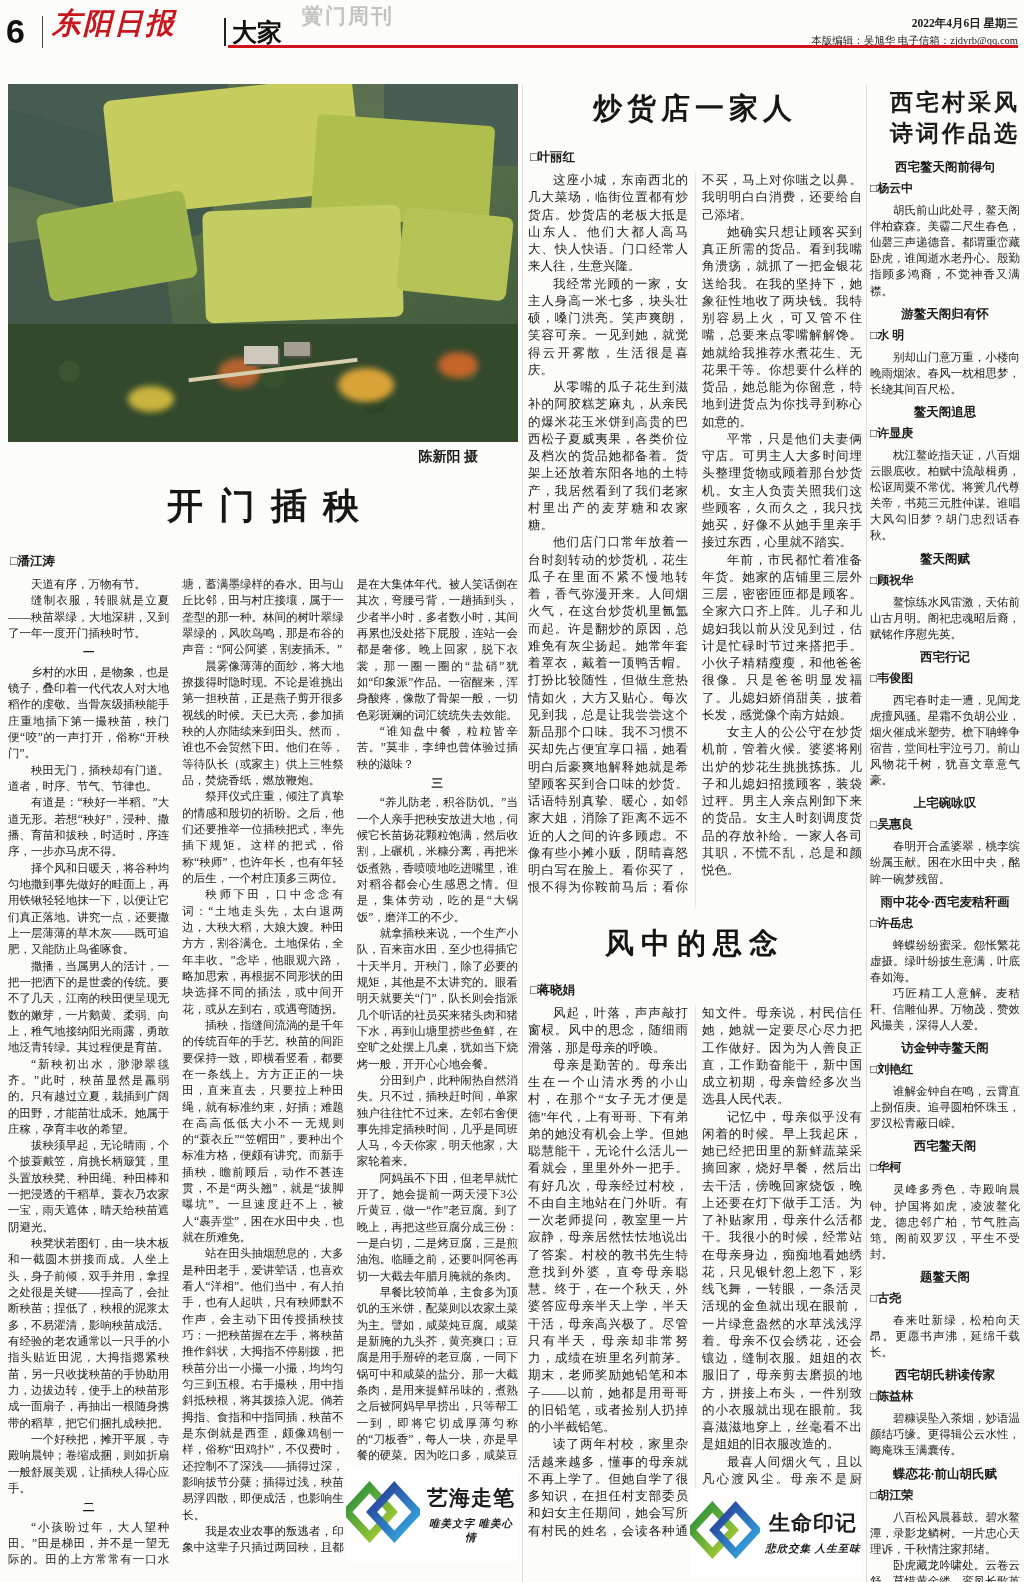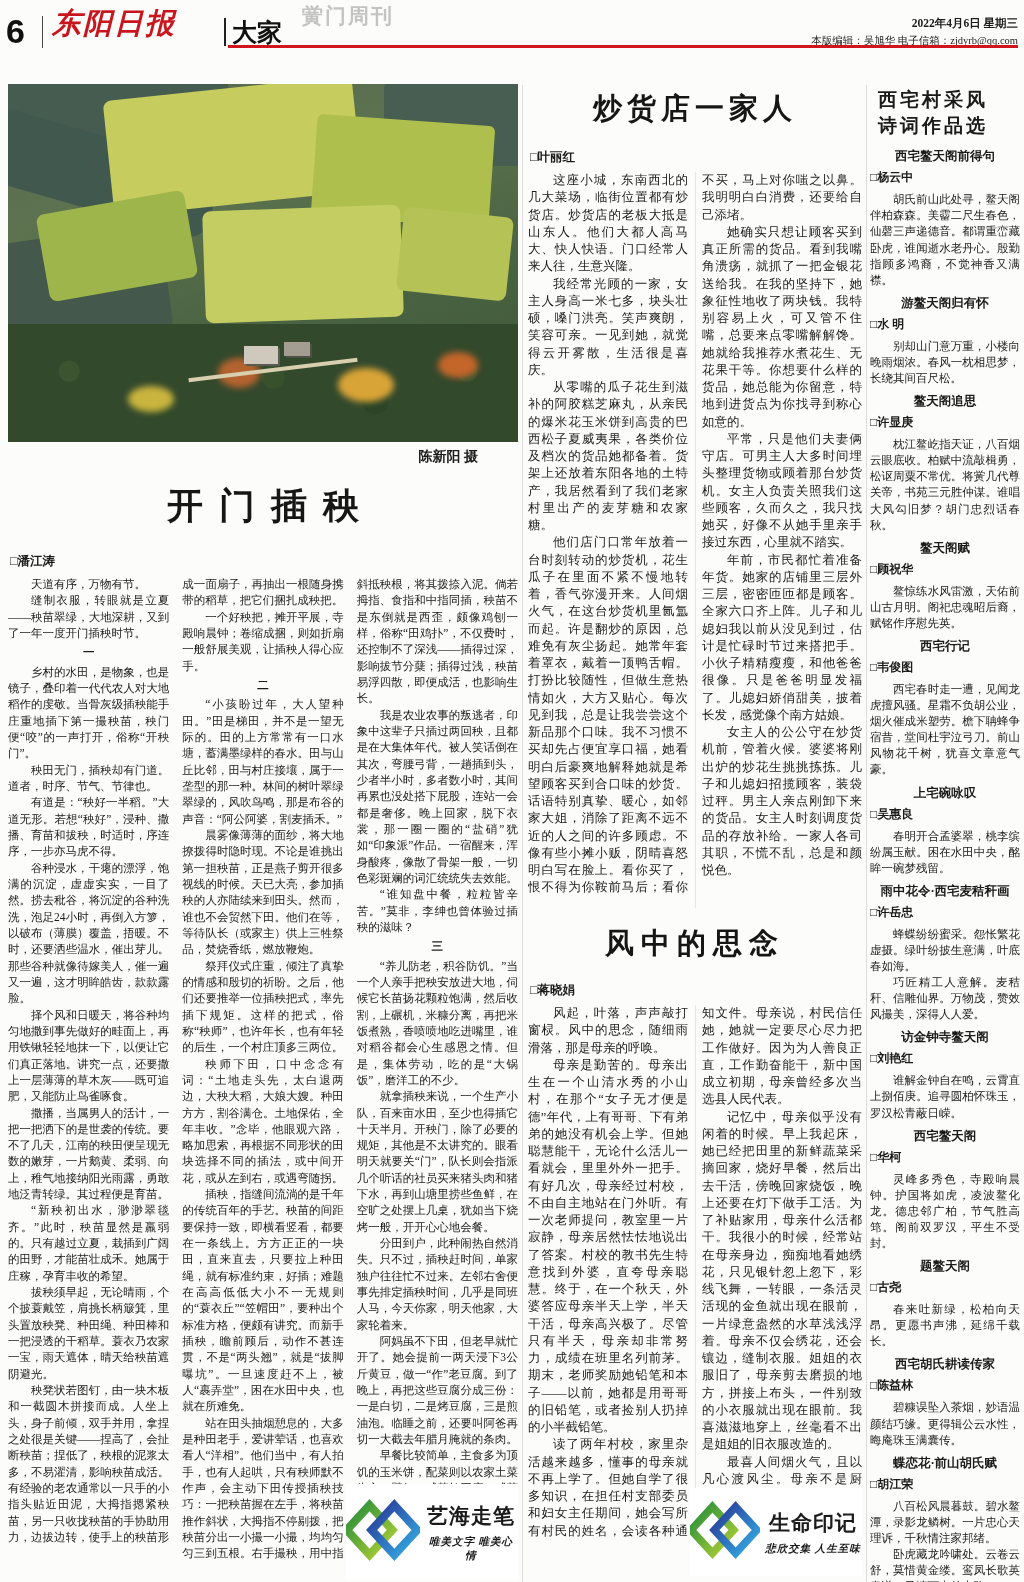--- a/index.html
+++ b/index.html
@@ -63,29 +63,29 @@
   
   #mid{position:absolute;left:528px;top:85px;width:334px;height:1497px;}
   #mid .art-title.t1{font-size:29px;letter-spacing:5px;margin:4px 0 20px;}
   #mid .art-title.t2{font-size:29px;letter-spacing:7px;margin:16px 0 18px;}
   #mid-flow1{height:736px;column-count:2;column-gap:14px;column-rule:1px solid #e6e6e4;
              font-size:12.5px;line-height:1.38;}
   #mid-flow2{height:540px;column-count:2;column-gap:14px;column-rule:1px solid #e6e6e4;
              font-size:12.5px;line-height:1.38;}
   
   #poetry{position:absolute;left:870px;top:85px;width:150px;height:1497px;overflow:hidden;}
-  #poetry-title{font-size:19px;font-weight:900;text-align:left;letter-spacing:3px;line-height:1.35;
-                margin:2px 8px 10px;}
+  #poetry-title{font-size:23px;font-weight:900;text-align:right;letter-spacing:3px;line-height:1.35;
+                margin:2px 0 10px;}
   .poem{margin-bottom:6px;}
   .poem-title{text-align:center;font-weight:bold;font-size:12.5px;margin:7px 0 4px;}
   .poem-author{font-weight:bold;font-size:12px;margin:0 0 5px;}
   .poem p{margin:0;text-indent:2em;text-align:justify;font-size:11.5px;line-height:1.4;}
   
   .logo-box{position:absolute;background:#fff;display:flex;align-items:center;gap:4px;}
-  #yihai{right:0;bottom:2px;width:172px;height:96px;}
+  #yihai{right:0;bottom:20px;width:172px;height:96px;}
   #shengming{right:0;bottom:6px;width:172px;height:88px;}
   .logo-text{flex:1;text-align:center;}
   .logo-label{font-size:21px;font-weight:900;letter-spacing:1px;}
   .logo-slogan{font-size:10.5px;font-weight:bold;font-style:italic;margin-top:5px;letter-spacing:1px;}
 </style>
 </head>
 <body>
 
 <div id="page">
 
@@ -130,21 +130,20 @@
   <div id="left-art">
     <div class="art-title">开门插秧</div>
     <div class="author">□潘江涛</div>
     <div id="left-flow" class="flow">
         <p>天道有序，万物有节。</p>
         <p>缝制衣服，转眼就是立夏——秧苗翠绿，大地深耕，又到了一年一度开门插秧时节。</p>
         <div class="sec-head">一</div>
         <p>乡村的水田，是物象，也是镜子，叠印着一代代农人对大地稻作的虔敬。当骨灰级插秧能手庄重地插下第一撮秧苗，秧门便“咬”的一声打开，俗称“开秧门”。</p>
         <p>秧田无门，插秧却有门道。道者，时序、节气、节律也。</p>
         <p>有道是：“秧好一半稻。”大道无形。若想“秧好”，浸种、撒播、育苗和拔秧，时适时，序连序，一步亦马虎不得。</p>
-        <p>谷种浸水，干瘪的漂浮，饱满的沉淀，虚虚实实，一目了然。捞去秕谷，将沉淀的谷种洗洗，泡足24小时，再倒入方箩，以破布（薄膜）覆盖，捂暖。不时，还要洒些温水，催出芽儿。那些谷种就像待嫁美人，催一遍又一遍，这才明眸皓齿，款款露脸。</p>
         <p>择个风和日暖天，将谷种均匀地撒到事先做好的畦面上，再用铁锹轻轻地抹一下，以便让它们真正落地。讲究一点，还要撒上一层薄薄的草木灰——既可追肥，又能防止鸟雀啄食。</p>
         <p>撒播，当属男人的活计，一把一把洒下的是世袭的传统。要不了几天，江南的秧田便呈现无数的嫩芽，一片鹅黄、柔弱、向上，稚气地接纳阳光雨露，勇敢地泛青转绿。其过程便是育苗。</p>
         <p>“新秧初出水，渺渺翠毯齐。”此时，秧苗显然是羸弱的。只有越过立夏，栽插到广阔的田野，才能苗壮成禾。她属于庄稼，孕育丰收的希望。</p>
         <p>拔秧须早起，无论晴雨，个个披蓑戴笠，肩挑长柄簸箕，里头置放秧凳、种田绳、种田棒和一把浸透的干稻草。蓑衣乃农家一宝，雨天遮体，晴天给秧苗遮阴避光。</p>
         <p>秧凳状若图钉，由一块木板和一截圆木拼接而成。人坐上头，身子前倾，双手并用，拿捏之处很是关键——捏高了，会扯断秧苗；捏低了，秧根的泥浆太多，不易濯清，影响秧苗成活。有经验的老农通常以一只手的小指头贴近田泥，大拇指摁紧秧苗，另一只收拢秧苗的手协助用力，边拔边转，使手上的秧苗形成一面扇子，再抽出一根随身携带的稻草，把它们捆扎成秧把。</p>
         <p>一个好秧把，摊开平展，寺殿响晨钟；卷缩成捆，则如折扇一般舒展美观，让插秧人得心应手。</p>
         <div class="sec-head">二</div>
         <p>“小孩盼过年，大人望种田。”田是梯田，并不是一望无际的。田的上方常常有一口水塘，蓄满墨绿样的春水。田与山丘比邻，田与村庄接壤，属于一垄型的那一种。林间的树叶翠绿翠绿的，风吹鸟鸣，那是布谷的声音：“阿公阿婆，割麦插禾。”</p>
         <p>晨雾像薄薄的面纱，将大地撩拨得时隐时现。不论是谁挑出第一担秧苗，正是燕子剪开很多视线的时候。天已大亮，参加插秧的人亦陆续来到田头。然而，谁也不会贸然下田。他们在等，等待队长（或家主）供上三牲祭品，焚烧香纸，燃放鞭炮。</p>
         <p>祭拜仪式庄重，倾注了真挚的情感和殷切的祈盼。之后，他们还要推举一位插秧把式，率先插下规矩。这样的把式，俗称“秧师”，也许年长，也有年轻的后生，一个村庄顶多三两位。</p>

